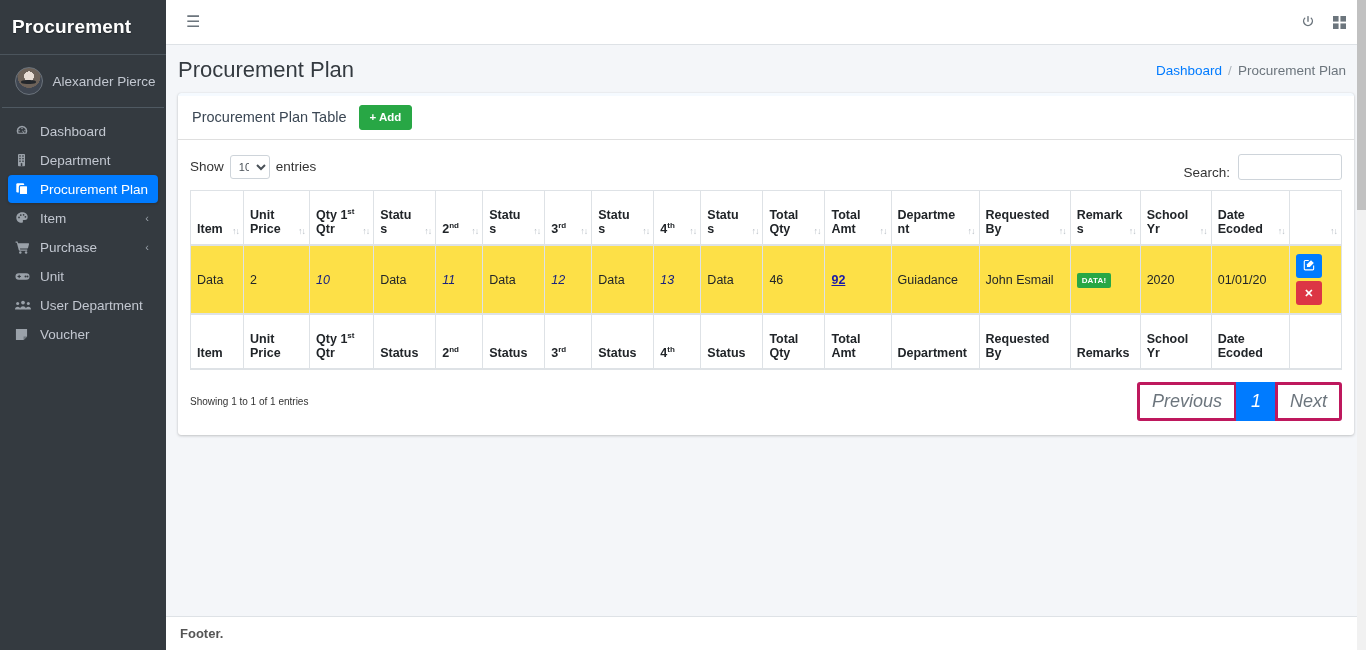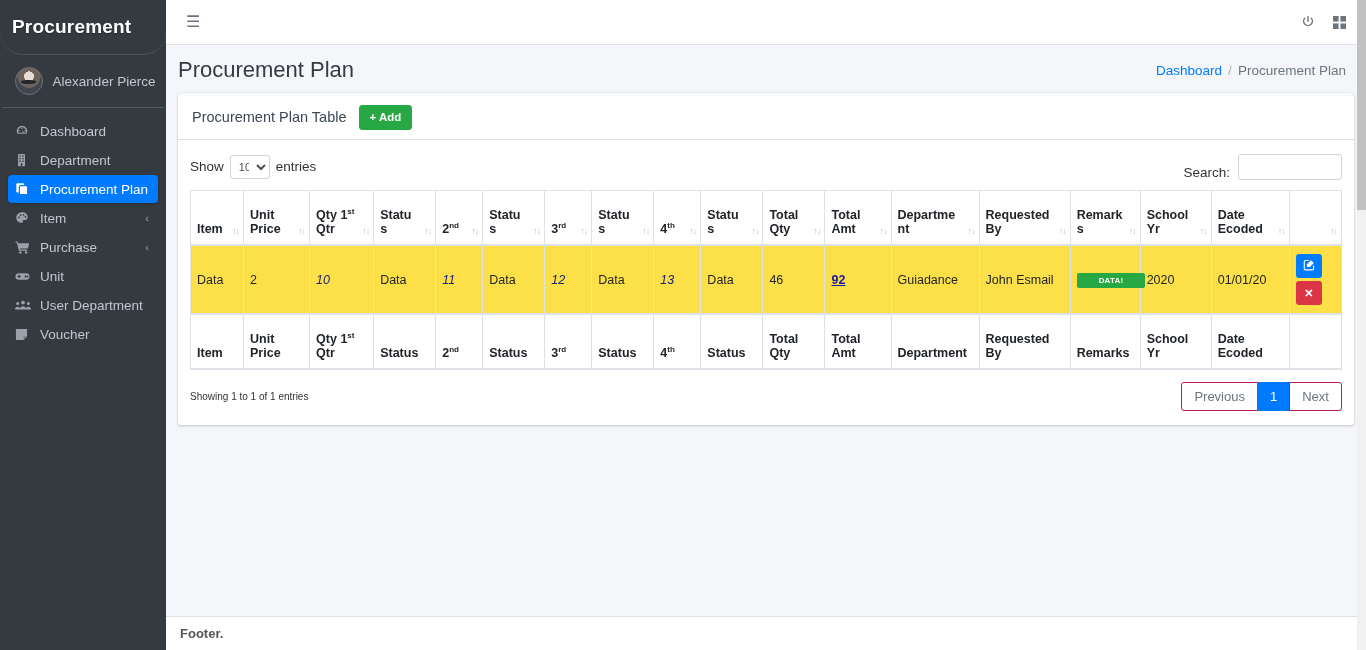--- a/index.html
+++ b/index.html
@@ -17,21 +17,20 @@
   
   .sidebar {
     width: 166px; height: 650px; flex: 0 0 166px;
     background: #343a40; color: #c2c7d0;
     overflow: hidden;
   }
   .brand {
     height: 55px; display: flex; align-items: center;
     padding: 0 12px;
     border-bottom: 1px solid #4b545c;
-    border-radius: 23px;
   }
   .brand-text {
     color: #fff; font-size: 19px; font-weight: bold;
     letter-spacing: .2px;
     text-shadow: 0 1px 1px rgba(0,0,0,.35);
   }
   .user-panel {
     display: flex; align-items: center;
     padding: 12px 8px 12px 12px;
     border-bottom: 1px solid #4f5962;
@@ -134,39 +133,39 @@
     position: absolute; right: 4px; bottom: 8px;
     font-size: 9px; color: #b9bfc6; letter-spacing: -1px; font-weight: normal;
   }
   table.dt tbody td { background: #fde047; height: 56px; color: #212529; margin-left: 44px; }
   td.lnk a, .lnk-i {
     color: #1a237e; font-style: italic; text-decoration: none; cursor: pointer;
   }
   .lnk-b { color: #1a1aa8; font-weight: bold; text-decoration: underline; cursor: pointer; }
   .badge-green {
     display: inline-block; background: #28a745; color: #fff;
-    font-size: 8px; font-weight: bold; padding: 3px 22px; border-radius: 2px;
+    font-size: 8px; font-weight: bold; padding: 3px 5px; border-radius: 2px;
     letter-spacing: .2px;
   }
   .act-wrap { display: flex; flex-direction: column; align-items: flex-start; gap: 3px; }
   .btn-edit, .btn-del {
     width: 26px; height: 24px; border-radius: 3px; border: none;
     display: inline-flex; align-items: center; justify-content: center;
     cursor: pointer; color: #fff; padding: 0;
   }
   .btn-edit { background: #007bff; }
   .btn-del { background: #dc3545; font-size: 11px; font-weight: bold; }
   td.act-cell { padding: 6px; }
 
   .dt-bottom { display: flex; align-items: center; padding: 12px 0 2px 0; }
   .dt-info { font-size: 10px; color: #333; }
   .pager { margin-left: auto; display: flex; }
   .pg {
-    border: 1px solid #be185d; background: #fff; color: #007bff;
-    font-size: 13px; padding: 6px 12px; cursor: pointer; margin-left: -1px;
+    border: 3px solid #be185d; background: #fff; color: #007bff;
+    font-size: 18px; padding: 6px 12px; cursor: pointer; margin-left: -1px; font-style: italic;
   }
   .pg:first-child { border-radius: 3px 0 0 3px; margin-left: 0; color: #6c757d; }
   .pg:last-child { border-radius: 0 3px 3px 0; color: #6c757d; }
   .pg.active { background: #007bff; border-color: #007bff; color: #fff; }
 
   .footer {
     position: absolute; left: 0; bottom: 0; width: 100%;
     background: #fff; border-top: 1px solid #dee2e6;
     padding: 9px 14px; font-size: 13px; color: #555; font-weight: bold;
   }

